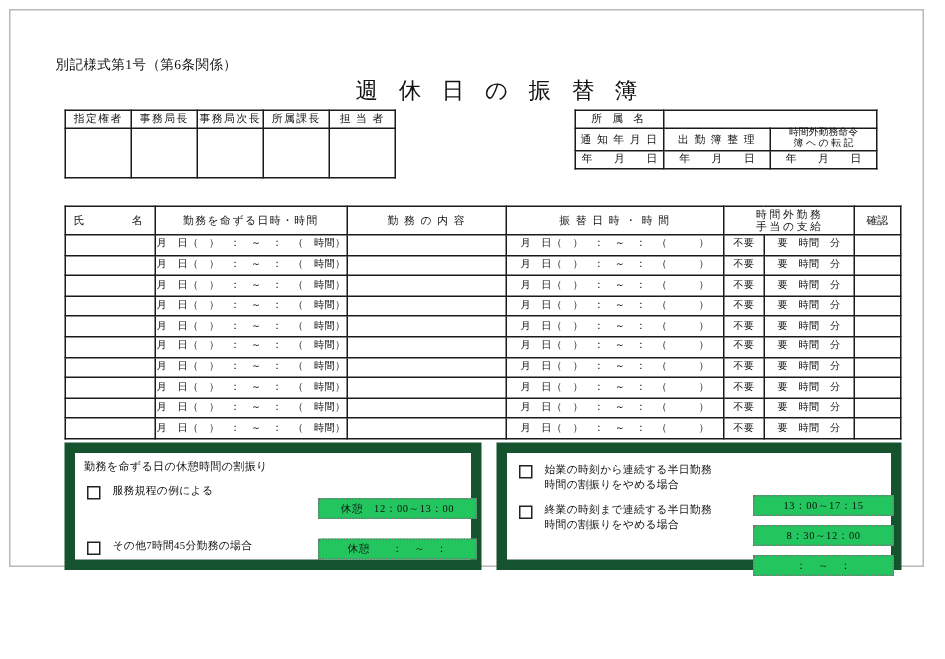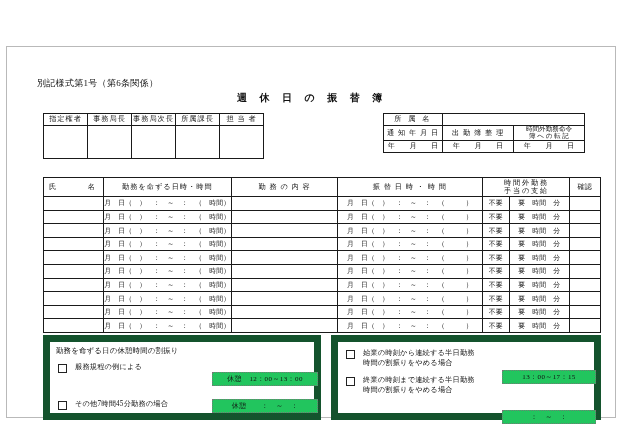--- a/index.html
+++ b/index.html
@@ -1,19 +1,19 @@
 <!DOCTYPE html>
 <html><head>
 <meta charset="utf-8">
 <style>
   html,body{margin:0;padding:0;background:#fff;}
   body{width:630px;height:439px;font-family:"Liberation Serif","DejaVu Serif",serif;color:#111;overflow:hidden;}
-  .page{position:absolute;left:6px;top:6px;width:610px;height:372px;border:1px solid #b9b9b9;background:#fff;box-sizing:border-box;margin-top:40px;}
+  .page{position:absolute;left:6px;top:6px;width:610px;height:372px;border:1px solid #b9b9b9;background:#fff;box-sizing:border-box;}
   .formno{position:absolute;left:30px;top:30px;font-size:9px;letter-spacing:.3px;}
-  .doctitle{position:absolute;left:230px;top:44px;font-size:10px;letter-spacing:5px;font-weight:bold;}
+  .doctitle{position:absolute;left:230px;top:44px;font-size:15px;letter-spacing:5px;}
 
   table{border-collapse:collapse;}
   td,th{border:1px solid #1a1a1a;font-weight:normal;padding:0;text-align:center;vertical-align:middle;font-size:7.2px;line-height:1.15;}
   .sp{letter-spacing:2.5px;}
   .sp1{letter-spacing:1px;}
 
   
   .stamp{position:absolute;left:36px;top:66px;}
   .stamp td{height:11px;}
   .stamp .c{width:43px;}
@@ -230,16 +230,17 @@
       </span>
     </div>
     <div class="tbox" style="left:164px;top:28px;width:92px;">13：00～17：15</div>
     <div class="crow" style="margin-top:3px">
       <span class="cbx"></span>
       <span class="ctext">
         <span>終業の時刻まで連続する半日勤務</span><br>
         <span>時間の割振りをやめる場合</span>
       </span>
     </div>
+    <div class="tbox" style="left:164px;top:48px;width:92px;">8：30～12：00</div>
     <div class="tbox" style="left:164px;top:68px;width:92px;">：　～　：</div>
   </div>
 
 </div>
 
 </body></html>

